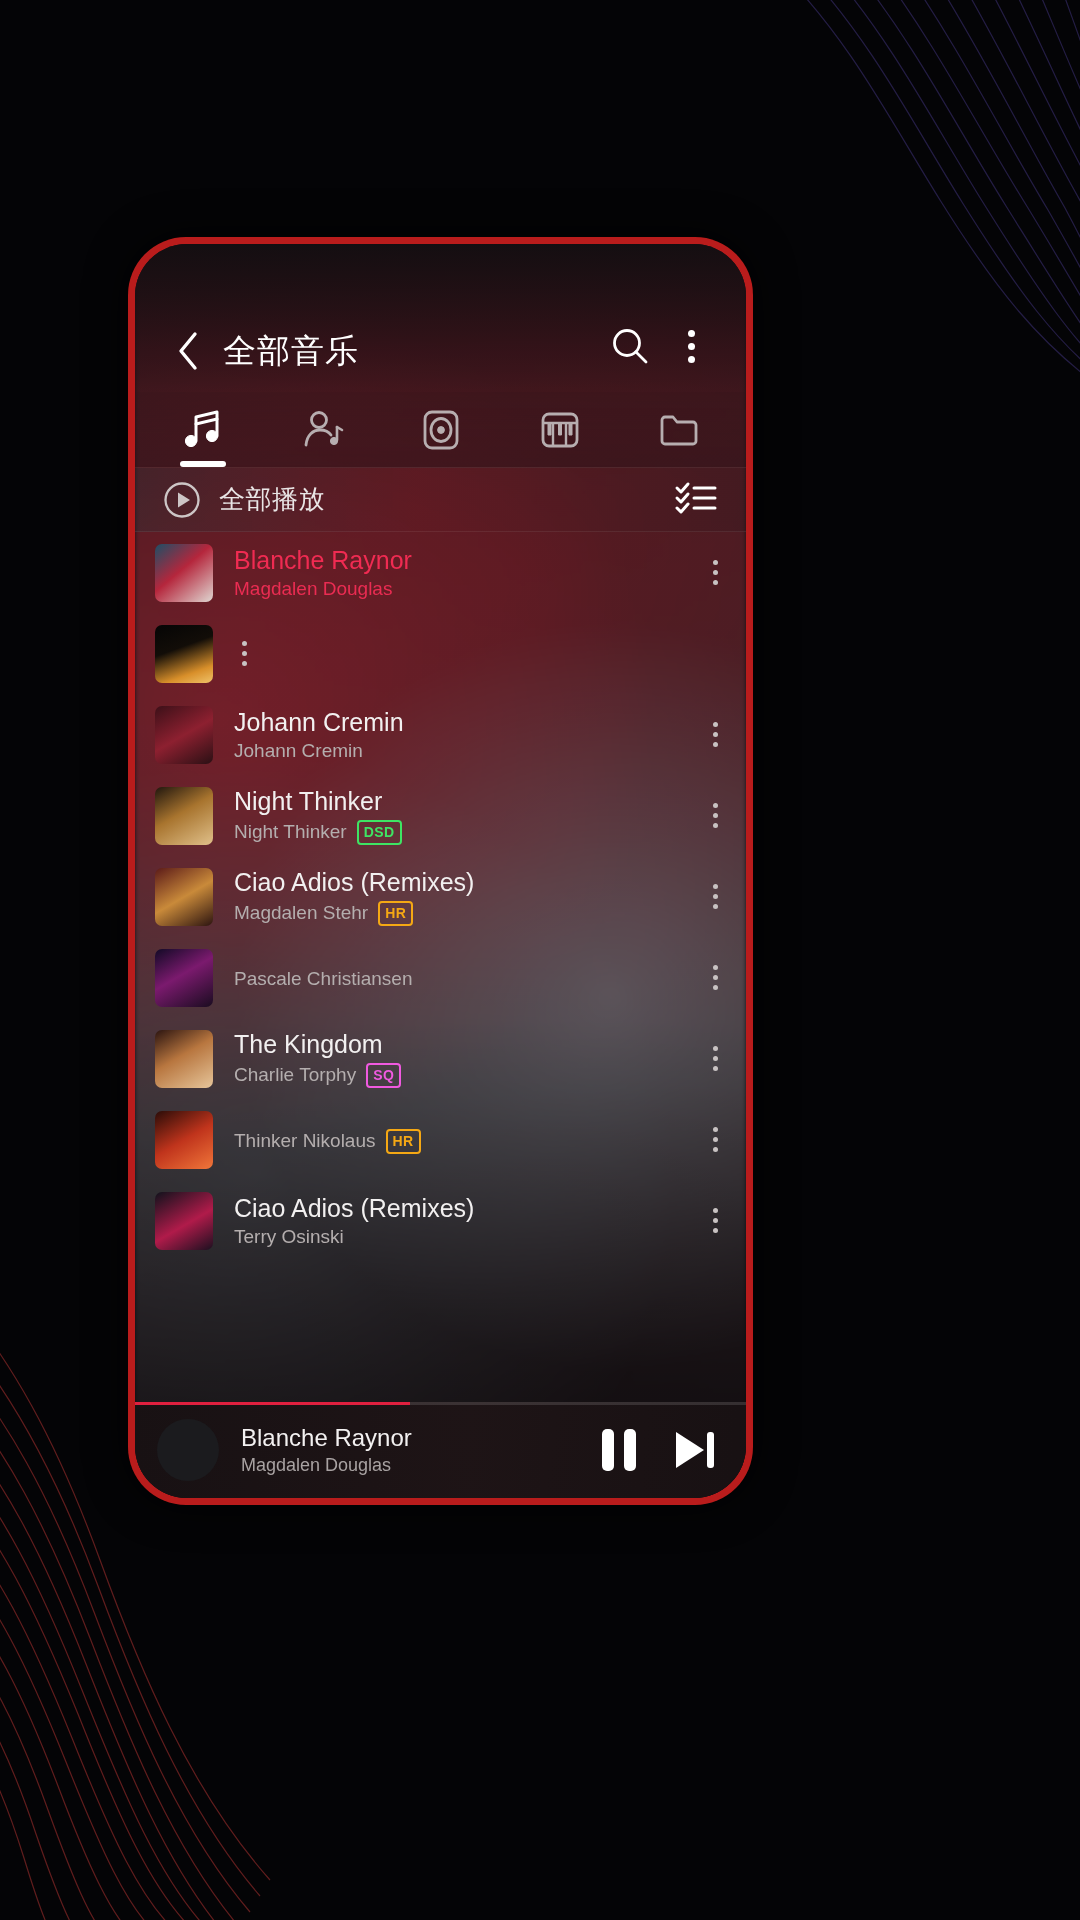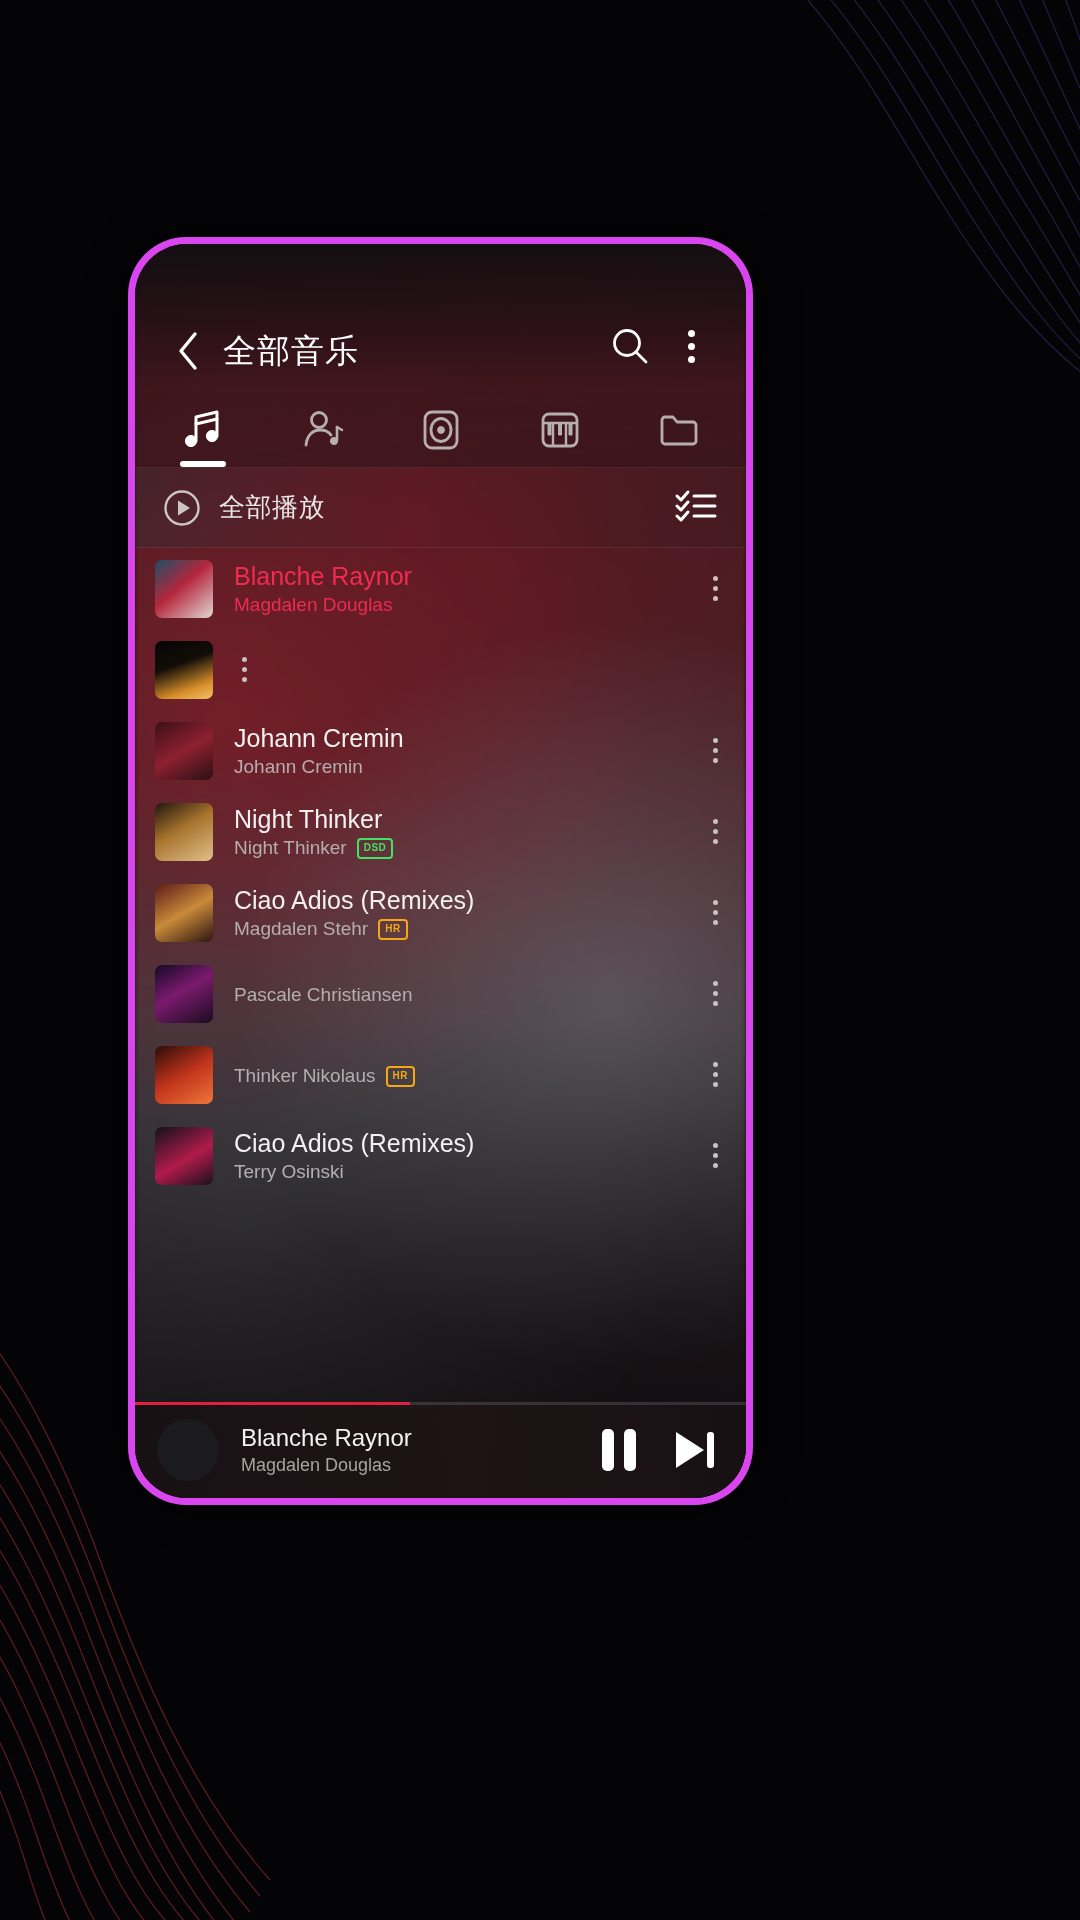--- a/index.html
+++ b/index.html
@@ -24,21 +24,21 @@
   #wave-bl { bottom: -20px; left: -60px; }
 
   
   #phone {
     position: absolute;
     left: 128px;
     top: 237px;
     width: 625px;
     height: 1268px;
     border-radius: 58px;
-    background: #d946ef;
+    background: #b91c1c;
     padding: 7px;
     box-shadow: 0 0 40px rgba(0,0,0,.85);
   }
   #screen {
     position: relative;
     width: 100%;
     height: 100%;
     border-radius: 52px;
     overflow: hidden;
     background: #141016;
@@ -109,21 +109,21 @@
     border-radius: 3px;
     background: #fff;
     opacity: 0;
   }
   .tab.active .ind { opacity: 1; }
   .tab.active svg { stroke: #ffffff; }
   .tab svg { stroke: #b7aeb0; }
 
   
   #playall-row {
-    height: 80px;
+    height: 64px;
     display: flex;
     align-items: center;
     padding: 0 28px;
     flex-shrink: 0;
     border-bottom: 1px solid rgba(255,255,255,.07);
     background: linear-gradient(90deg, rgba(30,52,58,.30) 0%, rgba(96,26,34,.28) 46%, rgba(44,26,30,.28) 100%);
   }
   #playall-left { display: flex; align-items: center; gap: 18px; }
   #playall-label { color: #e9e6e6; font-size: 26px; letter-spacing: .5px; }
   #playall-row .spacer { flex: 1; }
@@ -156,21 +156,21 @@
     margin-top: 3px;
   }
   .song-artist {
     font-size: 19px;
     color: #b4aeae;
     white-space: nowrap;
   }
   .song-row.playing .song-title { color: #f02b52; }
   .song-row.playing .song-artist { color: #ea2c52; }
   .badge {
-    font-size: 10px;
+    font-size: 14px;
     font-weight: bold;
     line-height: 1;
     padding: 3px 5px 4px 5px;
     border-radius: 4px;
     border: 2px solid;
     letter-spacing: .5px;
   }
   .row-more {
     width: 62px; height: 81px;
     display: flex; flex-direction: column;
@@ -438,20 +438,35 @@
                 <div class="song-artist">Pascale Christiansen</div>
               </div>
             </div>
             <div class="row-more">
               <span class="d"></span>
               <span class="d"></span>
               <span class="d"></span>
             </div>
           </div>
           <div class="song-row">
+            <div class="art a6"></div>
+            <div class="song-txt">
+              <div class="song-title">The Kingdom</div>
+              <div class="song-sub">
+                <div class="song-artist">Charlie Torphy</div>
+                <span class="badge" style="color: rgb(240, 90, 224); border-color: rgb(240, 90, 224);">SQ</span>
+              </div>
+            </div>
+            <div class="row-more">
+              <span class="d"></span>
+              <span class="d"></span>
+              <span class="d"></span>
+            </div>
+          </div>
+          <div class="song-row">
             <div class="art a7"></div>
             <div class="song-txt">
               <div class="song-sub">
                 <div class="song-artist">Thinker Nikolaus</div>
                 <span class="badge" style="color: rgb(245, 168, 20); border-color: rgb(245, 168, 20);">HR</span>
               </div>
             </div>
             <div class="row-more">
               <span class="d"></span>
               <span class="d"></span>

